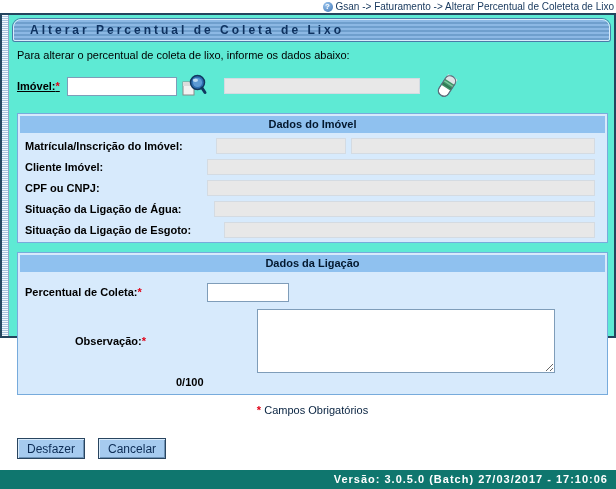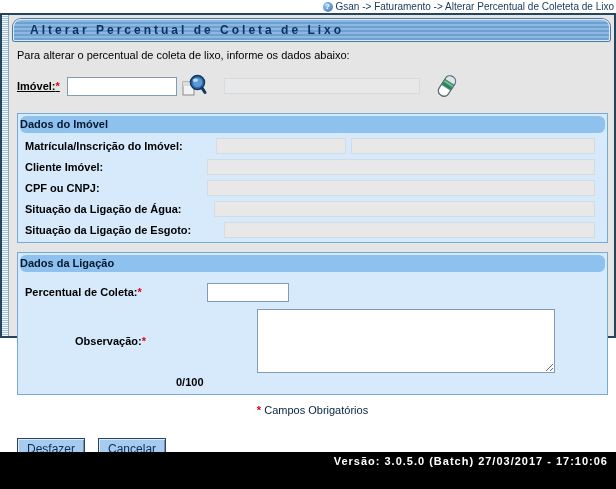--- a/index.html
+++ b/index.html
@@ -9,21 +9,21 @@
   
   .breadcrumb-bar { position: absolute; top: 0; left: 0; right: 0; height: 13px;
     display: flex; justify-content: flex-end; align-items: center; gap: 3px; padding-right: 2px; }
   .help-icon { width: 10px; height: 10px; border-radius: 50%; flex: 0 0 10px;
     background: radial-gradient(circle at 35% 30%, #9cc6ee, #3a72b4);
     color: #fff; font-size: 8px; font-weight: bold; line-height: 10px; text-align: center; cursor: pointer; }
   .breadcrumb { font-size: 10px; color: #16375c; white-space: nowrap; }
 
   
   .main { position: absolute; top: 13px; left: 0; right: 0; height: 325px;
-    background: #e5e5e5; border: 2px solid #24455e; }
+    background: #5eead4; border: 2px solid #24455e; }
   .left-stripes { position: absolute; left: 0; top: 0; bottom: 0; width: 7px;
     background: repeating-linear-gradient(180deg, #f4f9fe 0px, #f4f9fe 1px, #a8c4dd 1px, #a8c4dd 2px);
     border-right: 1px solid #8aa8c4; }
   .content { position: absolute; left: 9px; top: 0; right: 0; bottom: 0; }
 
   .title-box { margin: 4px 4px 0 2px; height: 22px; line-height: 20px; padding-left: 16px;
     background: repeating-linear-gradient(180deg, #8cb8e4 0px, #8cb8e4 2px, #6f9fcd 2px, #6f9fcd 4px);
     border: 1px solid #d9ebfa; box-shadow: 0 0 0 1px #4a7aa8; border-radius: 8px 8px 2px 2px;
     color: #0e3260; font-weight: bold; font-size: 12px; letter-spacing: 3px; white-space: nowrap; overflow: hidden; }
 
@@ -35,22 +35,22 @@
   .imovel-row .field-label { width: 50px; }
   input.text { height: 19px; border: 1px solid #7f9db9; background: #fff;
     font: 11px "Liberation Sans", sans-serif; padding: 0 2px; }
   .imovel-input { width: 110px; }
   .icon-btn { margin-left: 5px; cursor: pointer; display: inline-flex; }
   .ro { background: #e8e8e8; border: 1px solid #d4dbe2; height: 16px; }
   .imovel-ro { width: 196px; margin-left: 16px; }
   .eraser-wrap { margin-left: 16px; }
 
   .panel { margin: 9px 6px 0 6px; border: 1px solid #77abdc; background: #d7eafc; padding: 2px; }
-  .panel-header { height: 17px; line-height: 17px; background: #8fc1ef;
-    font-weight: bold; color: #03182e; border-radius: 6px; }
+  .panel-header { height: 17px; line-height: 17px; text-align: center; background: #8fc1ef;
+    font-weight: bold; color: #03182e; }
   .panel-body { padding-top: 2px; }
   .prow { display: flex; align-items: center; height: 21px; gap: 33px; }
   .plabel { flex: 0 0 154px; padding-left: 5px; font-weight: bold; color: #000; white-space: nowrap; }
   .pfields { flex: 1; display: flex; gap: 5px; margin-right: 10px; }
   .pfields .ro { flex: 1; }
   .pfields .ro.small { flex: 0 0 130px; }
 
   .perc-row { height: 30px; margin-top: 3px; }
   .perc-input { width: 82px; }
   .obs-row { min-height: 68px; align-items: center; justify-content: center; }
@@ -60,21 +60,21 @@
 
   .required-note { text-align: center; margin-top: 9px; color: #06213f; }
 
   .buttons-row { display: flex; align-items: center; margin: 22px 7px 0 6px; }
   .btn { height: 21px; padding: 0 9px; background: #a6cbef; border: 1px solid #29455f;
     box-shadow: inset 1px 1px 0 #d9ebfb, inset -1px -1px 0 #6d92b6;
     color: #0c2c55; font: 12px "Liberation Sans", sans-serif; cursor: pointer; }
   .btn-cancelar { margin-left: 13px; }
   .btn-efetuar { margin-left: auto; }
 
-  .footer { position: absolute; bottom: 0; left: 0; right: 0; height: 37px; background: #000000;
+  .footer { position: absolute; bottom: 0; left: 0; right: 0; height: 19px; background: #0f766e;
     color: #ffffff; font-weight: bold; font-size: 11px; line-height: 19px; text-align: right;
     padding-right: 8px; letter-spacing: 1px; }
 </style>
 </head>
 <body>
 
 <div class="screen">
 
   <div class="breadcrumb-bar">
     <span class="help-icon">?</span>

